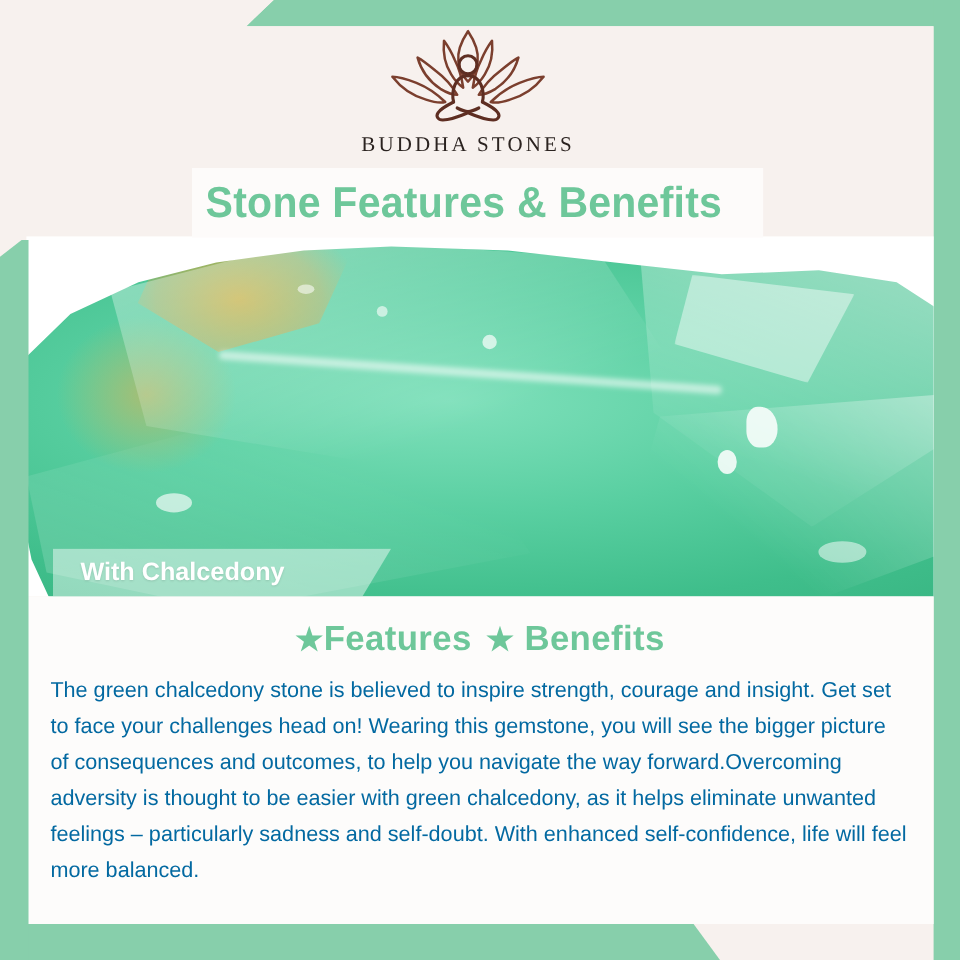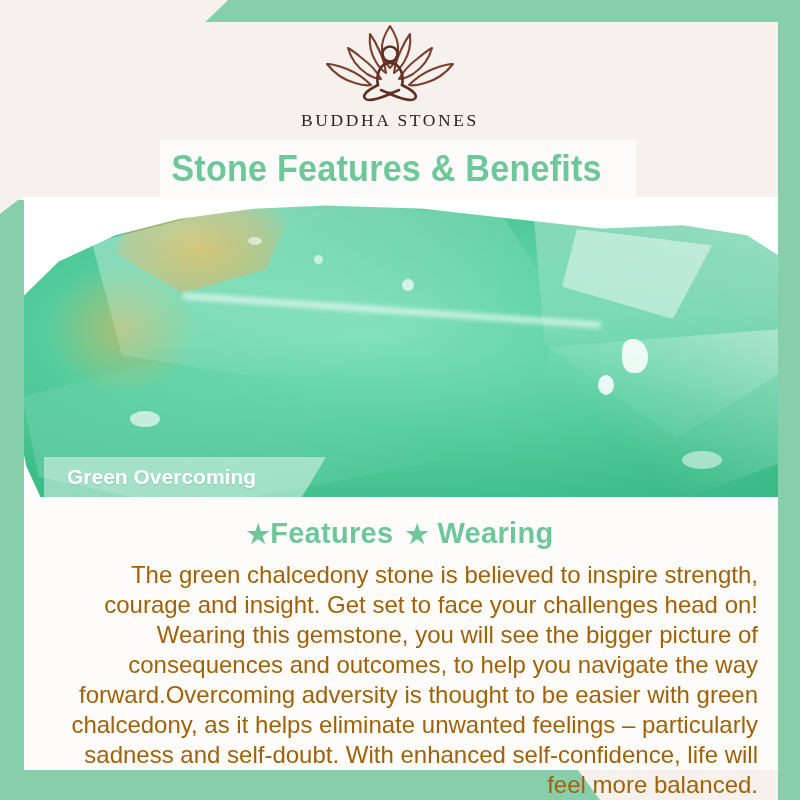--- a/index.html
+++ b/index.html
@@ -153,25 +153,25 @@
   .headline {
     text-align:center;
     font-size:29px; font-weight:700; color:#6EC79A;
     font-family:"Liberation Sans Narrow","Liberation Sans", sans-serif;
     letter-spacing:.3px; white-space:nowrap;
     margin-bottom:10px;
   }
   .headline .star { font-size:26px; }
   .headline .gap { display:inline-block; width:12px; }
   .paragraph {
-    font-size:24px; line-height:30px; color:#a16207;
+    font-size:18px; line-height:30px; color:#0369a1;
     font-family:"Liberation Sans Narrow","Liberation Sans", sans-serif;
     font-weight:400;
     padding:0 6px;
-    text-align:right;
+    text-align:left;
   }
 </style>
 </head>
 <body>
 
 <div class="band-top"></div>
 <div class="band-right"></div>
 <div class="band-bottom"></div>
 
 <div class="header">
@@ -213,28 +213,28 @@
       <div class="spark" style="left:596px;top:186px;width:16px;height:20px;"></div>
       <div class="spark" style="left:400px;top:90px;width:12px;height:12px;opacity:.8;"></div>
       <div class="spark" style="left:312px;top:66px;width:9px;height:9px;opacity:.7;"></div>
       <div class="spark" style="left:128px;top:222px;width:30px;height:16px;border-radius:50%;opacity:.75;"></div>
       <div class="spark" style="left:680px;top:262px;width:40px;height:18px;border-radius:50%;opacity:.6;"></div>
       <div class="spark" style="left:246px;top:48px;width:14px;height:8px;border-radius:50%;opacity:.65;"></div>
     </div>
   </div>
 
   <div class="caption">
-    <span class="caption-text">Green Overcoming</span>
+    <span class="caption-text">With Chalcedony</span>
   </div>
 </div>
 
 <div class="band-left"></div>
 
 <div class="title-panel">
   <span class="title-text">Stone Features &amp; Benefits</span>
 </div>
 
 <div class="content">
   <div class="headline">
-    <span class="star">★</span><span>Features</span><span class="gap"></span><span class="star">★</span> <span>Wearing</span>
+    <span class="star">★</span><span>Features</span><span class="gap"></span><span class="star">★</span> <span>Benefits</span>
   </div>
   <div class="paragraph">The green chalcedony stone is believed to inspire strength, courage and insight. Get set to face your challenges head on! Wearing this gemstone, you will see the bigger picture of consequences and outcomes, to help you navigate the way forward.Overcoming adversity is thought to be easier with green chalcedony, as it helps eliminate unwanted feelings – particularly sadness and self-doubt. With enhanced self-confidence, life will feel more balanced.</div>
 </div>
 
 </body></html>

